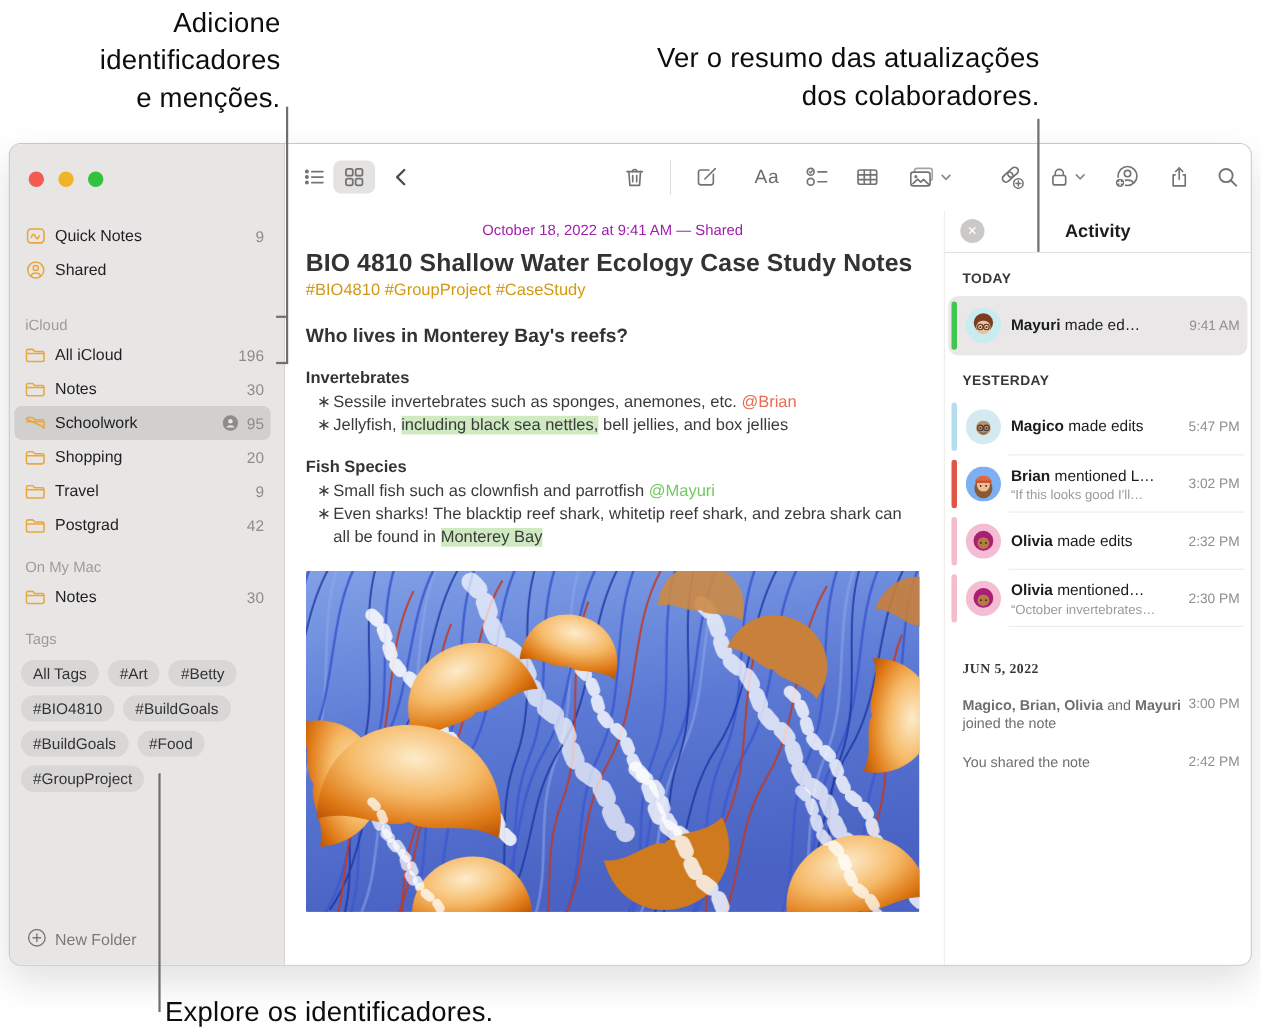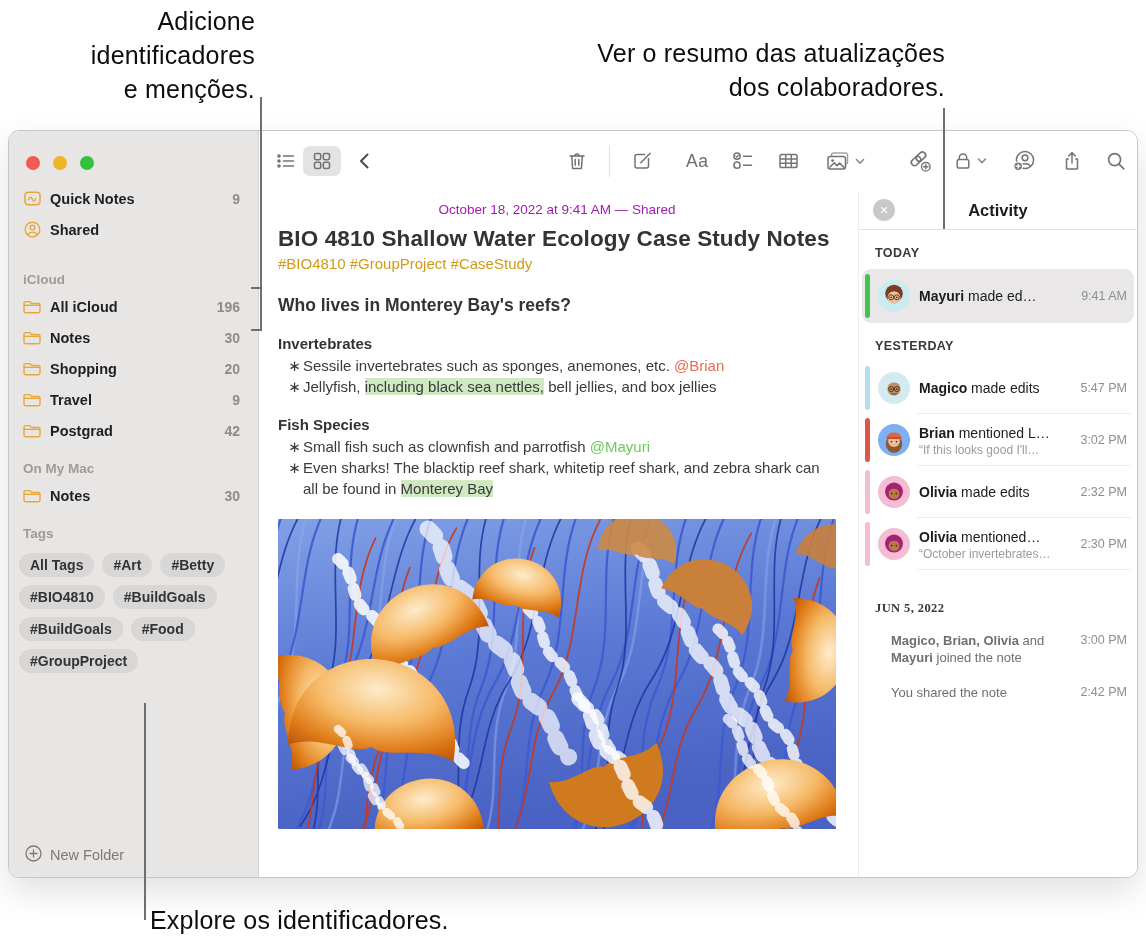--- a/index.html
+++ b/index.html
@@ -19,21 +19,21 @@
   .window{position:absolute;left:8px;top:130px;width:1130px;height:748px;background:#fff;
     border:1px solid #c9c7c6;border-radius:11px;box-shadow:0 14px 34px rgba(0,0,0,.12);
     overflow:hidden;display:flex;box-sizing:border-box;}
 
   
   .sidebar{width:250px;flex:0 0 250px;background:#e8e6e5;position:relative;box-sizing:border-box;
     border-right:1px solid #d6d4d3;}
   .traffic{position:absolute;top:25px;left:17px;display:flex;gap:13px;}
   .light{width:14px;height:14px;border-radius:50%;}
   .l-red{background:#f35a52;}.l-yellow{background:#f0b429;}.l-green{background:#32c23e;}
-  .side-list{position:absolute;top:52px;left:4px;right:12px;font-weight:bold;}
+  .side-list{position:absolute;top:68px;left:4px;right:12px;}
   .srow{display:flex;align-items:center;height:31px;padding:0 6px 0 10px;border-radius:7px;
     font-size:14.5px;color:#1f1f21;}
   .srow .ic{width:18px;display:flex;justify-content:center;margin-right:9px;flex:0 0 18px;}
   .srow .lbl{flex:1;white-space:nowrap;overflow:hidden;}
   .srow .cnt{color:#8e8c8a;font-size:14px;}
   .srow.sel{background:#d2d0cf;}
   .srow .shared-badge{margin-right:7px;display:flex;}
   .shead{height:30px;display:flex;align-items:flex-end;padding:0 6px 4px 10px;
     font-size:13.5px;color:#9e9c9a;}
   .shead.first{margin-top:12px;}
@@ -95,21 +95,21 @@
   .b-green{background:#3fc650;}.b-blue{background:#b5ddf2;}
   .b-red{background:#e05545;}.b-pink{background:#f5bcc9;}
   .aava{width:32px;height:32px;margin:0 9px 0 8px;flex:0 0 32px;}
   .atxt{flex:1;min-width:0;}
   .aline{font-size:14px;color:#1c1c1e;white-space:nowrap;overflow:hidden;}
   .aline b{font-weight:bold;}
   .aquote{font-size:12px;color:#9a9a9e;margin-top:1px;white-space:nowrap;overflow:hidden;}
   .atime{font-size:12.5px;color:#8e8e93;margin-left:6px;white-space:nowrap;}
   .sep::after{content:"";position:absolute;left:58px;right:6px;bottom:0;height:1px;background:#ececeb;}
   .jrow{display:flex;margin:0 10px 0 16px;padding:7px 0;}
-  .jtxt{flex:1;font-size:13px;line-height:17px;color:#6e6e73;margin-left:16px;}
+  .jtxt{flex:1;font-size:13px;line-height:17px;color:#6e6e73;}
   .jtxt b{font-weight:bold;}
   .jtime{font-size:12.5px;color:#8e8e93;margin-left:4px;white-space:nowrap;padding-top:1px;}
 </style>
 </head>
 <body>
 
 <div class="page">
 
   <div class="anno anno-tl">
     <div>Adicione</div>
@@ -175,20 +175,37 @@
         </div>
         <div class="srow">
           <span class="ic">
             <svg width="18" height="14" viewBox="0 0 18 14" fill="none" stroke="#e9a73b" stroke-width="1.4" stroke-linejoin="round">
               <path d="M1,3.2 a1.6,1.6 0 0 1 1.6-1.6 h4.2 l1.8,1.9 h6.8 a1.6,1.6 0 0 1 1.6,1.6 v6 a1.6,1.6 0 0 1 -1.6,1.6 h-12.8 a1.6,1.6 0 0 1 -1.6,-1.6 Z"></path>
               <path d="M1,5.3 h16"></path>
             </svg>
           </span>
           <span class="lbl">Notes</span>
           <span class="cnt">30</span>
+        </div>
+        <div class="srow sel">
+          <span class="ic">
+            <svg width="18" height="14" viewBox="0 0 18 14" fill="none" stroke="#e9a73b" stroke-width="1.4" stroke-linejoin="round">
+              <path d="M1,3.2 a1.6,1.6 0 0 1 1.6-1.6 h4.2 l1.8,1.9 h6.8 a1.6,1.6 0 0 1 1.6,1.6 v6 a1.6,1.6 0 0 1 -1.6,-1.6 Z"></path>
+              <path d="M1,5.3 h16"></path>
+            </svg>
+          </span>
+          <span class="lbl">Schoolwork</span>
+          <span class="shared-badge">
+            <svg width="15" height="15" viewBox="0 0 15 15">
+              <circle cx="7.5" cy="7.5" r="7" fill="#8e8c8a"></circle>
+              <circle cx="7.5" cy="5.9" r="2" fill="#e8e6e5"></circle>
+              <path d="M3.8,11.6 c0.9-2.6 6.5-2.6 7.4,0" fill="#e8e6e5"></path>
+            </svg>
+          </span>
+          <span class="cnt">95</span>
         </div>
         <div class="srow">
           <span class="ic">
             <svg width="18" height="14" viewBox="0 0 18 14" fill="none" stroke="#e9a73b" stroke-width="1.4" stroke-linejoin="round">
               <path d="M1,3.2 a1.6,1.6 0 0 1 1.6-1.6 h4.2 l1.8,1.9 h6.8 a1.6,1.6 0 0 1 1.6,1.6 v6 a1.6,1.6 0 0 1 -1.6,1.6 h-12.8 a1.6,1.6 0 0 1 -1.6,-1.6 Z"></path>
               <path d="M1,5.3 h16"></path>
             </svg>
           </span>
           <span class="lbl">Shopping</span>
           <span class="cnt">20</span>

